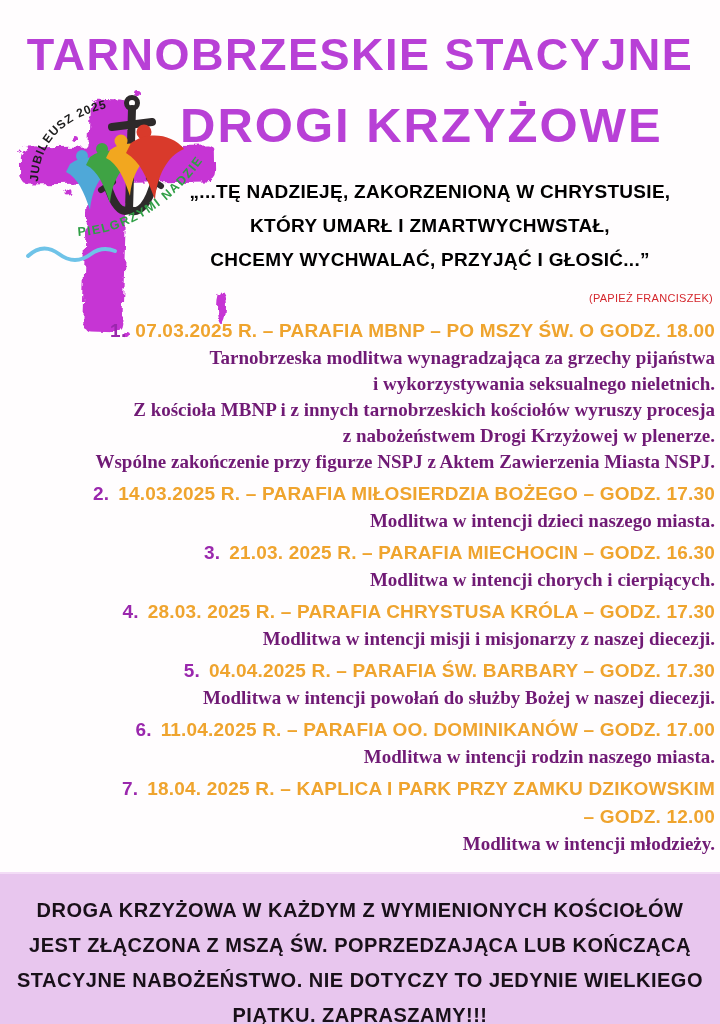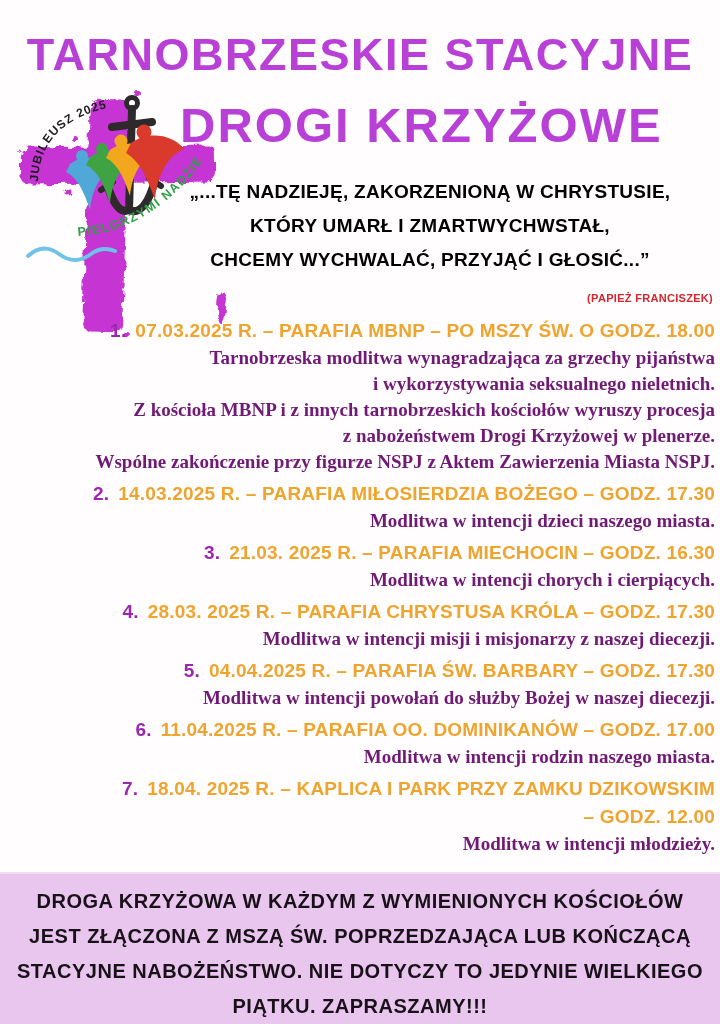--- a/index.html
+++ b/index.html
@@ -19,38 +19,38 @@
     color:#b840d6;
   }
   .logo{position:absolute;left:10px;top:86px;width:225px;height:255px;}
   .quote{
     position:absolute;top:175px;left:145px;width:570px;text-align:center;
     font-weight:800;font-size:19px;line-height:34px;letter-spacing:.3px;
     color:#000000;white-space:pre-line;
   }
   .attrib{
     position:absolute;top:292px;right:7px;
-    font-weight:700;font-size:11px;color:#d4262c;letter-spacing:.3px;
+    font-weight:400;font-size:11px;color:#d4262c;letter-spacing:.3px;
   }
   .events{position:absolute;top:317px;left:5px;width:710px;text-align:right;}
   .event-head{
     font-weight:800;font-size:19px;line-height:28px;letter-spacing:.2px;
     color:#efa42e;
   }
   .event-head .txt{white-space:pre-line;}
   .event-num{color:#9a27ad;margin-right:9px;}
   .event-desc{
     font-family:"Liberation Serif",serif;font-weight:700;
     font-size:19px;line-height:26px;color:#701a75;
     margin:0 0 5px 0;white-space:pre-line;
   }
   .footer{
     position:absolute;bottom:0;left:0;width:720px;height:152px;
     box-sizing:border-box;background:#e8c6ee;border-top:2px solid #f3dcf6;
-    text-align:center;padding-top:10px;
+    text-align:center;padding-top:19px;
     font-weight:800;font-size:20px;line-height:35px;letter-spacing:.5px;
     color:#191019;white-space:pre-line;
   }
 </style>
 </head>
 <body>
 
 <div class="title1">TARNOBRZESKIE STACYJNE</div>
 <div class="title2">DROGI KRZYŻOWE</div>
 

